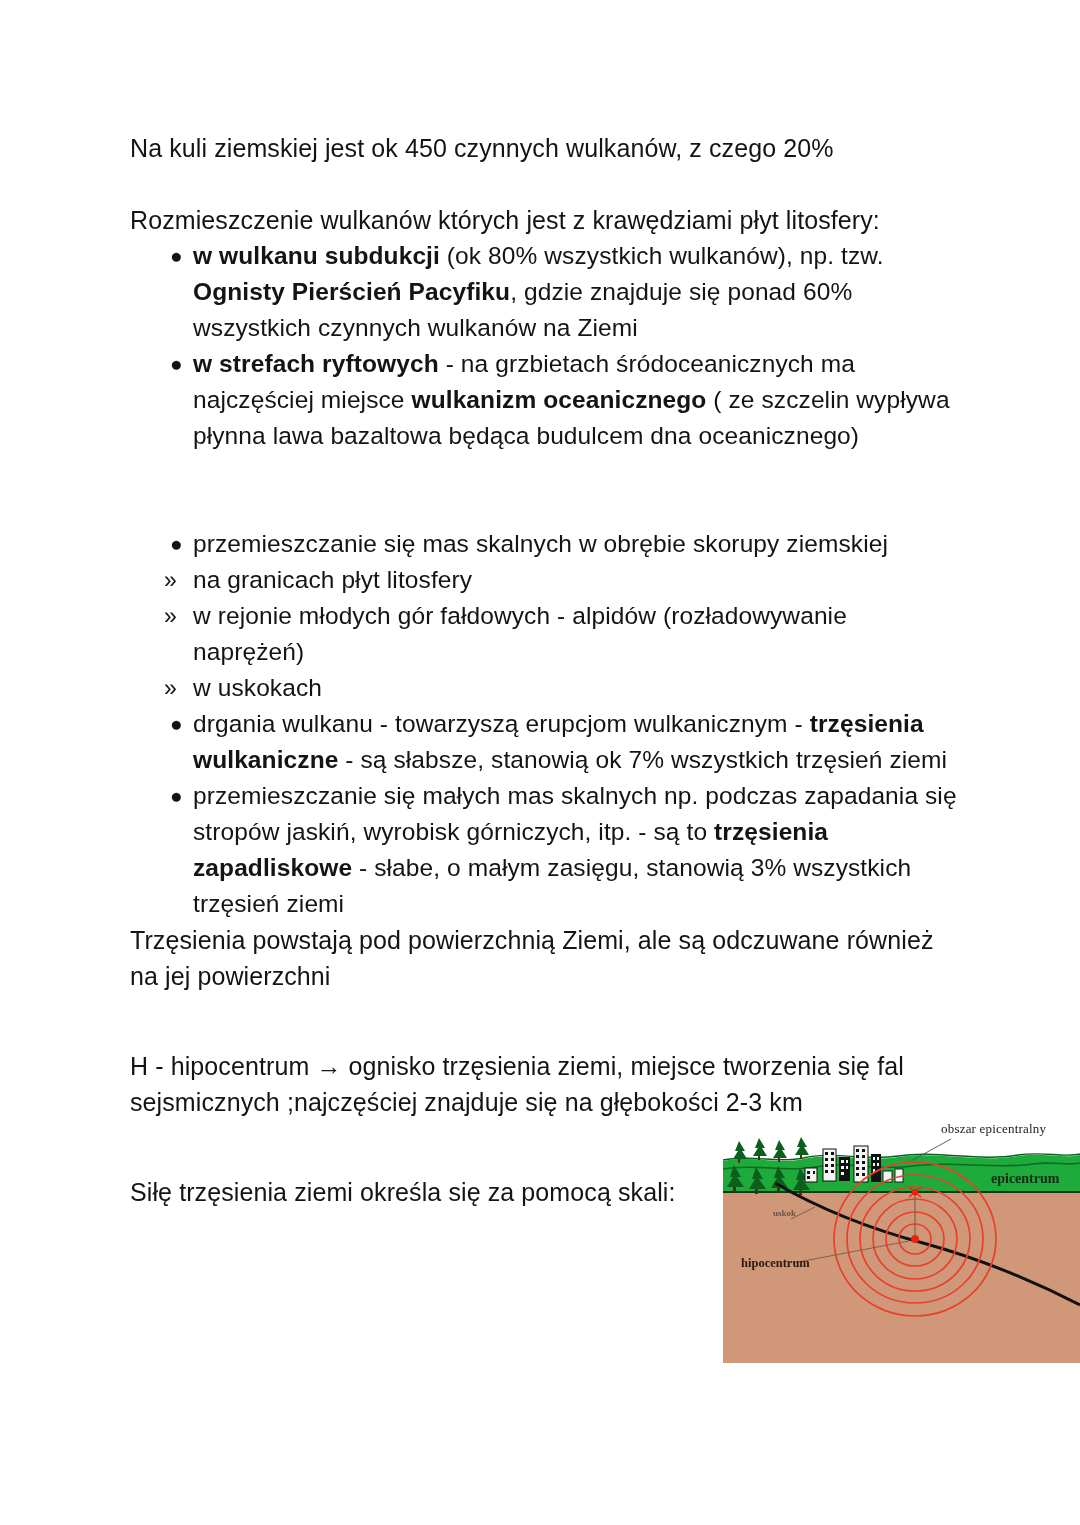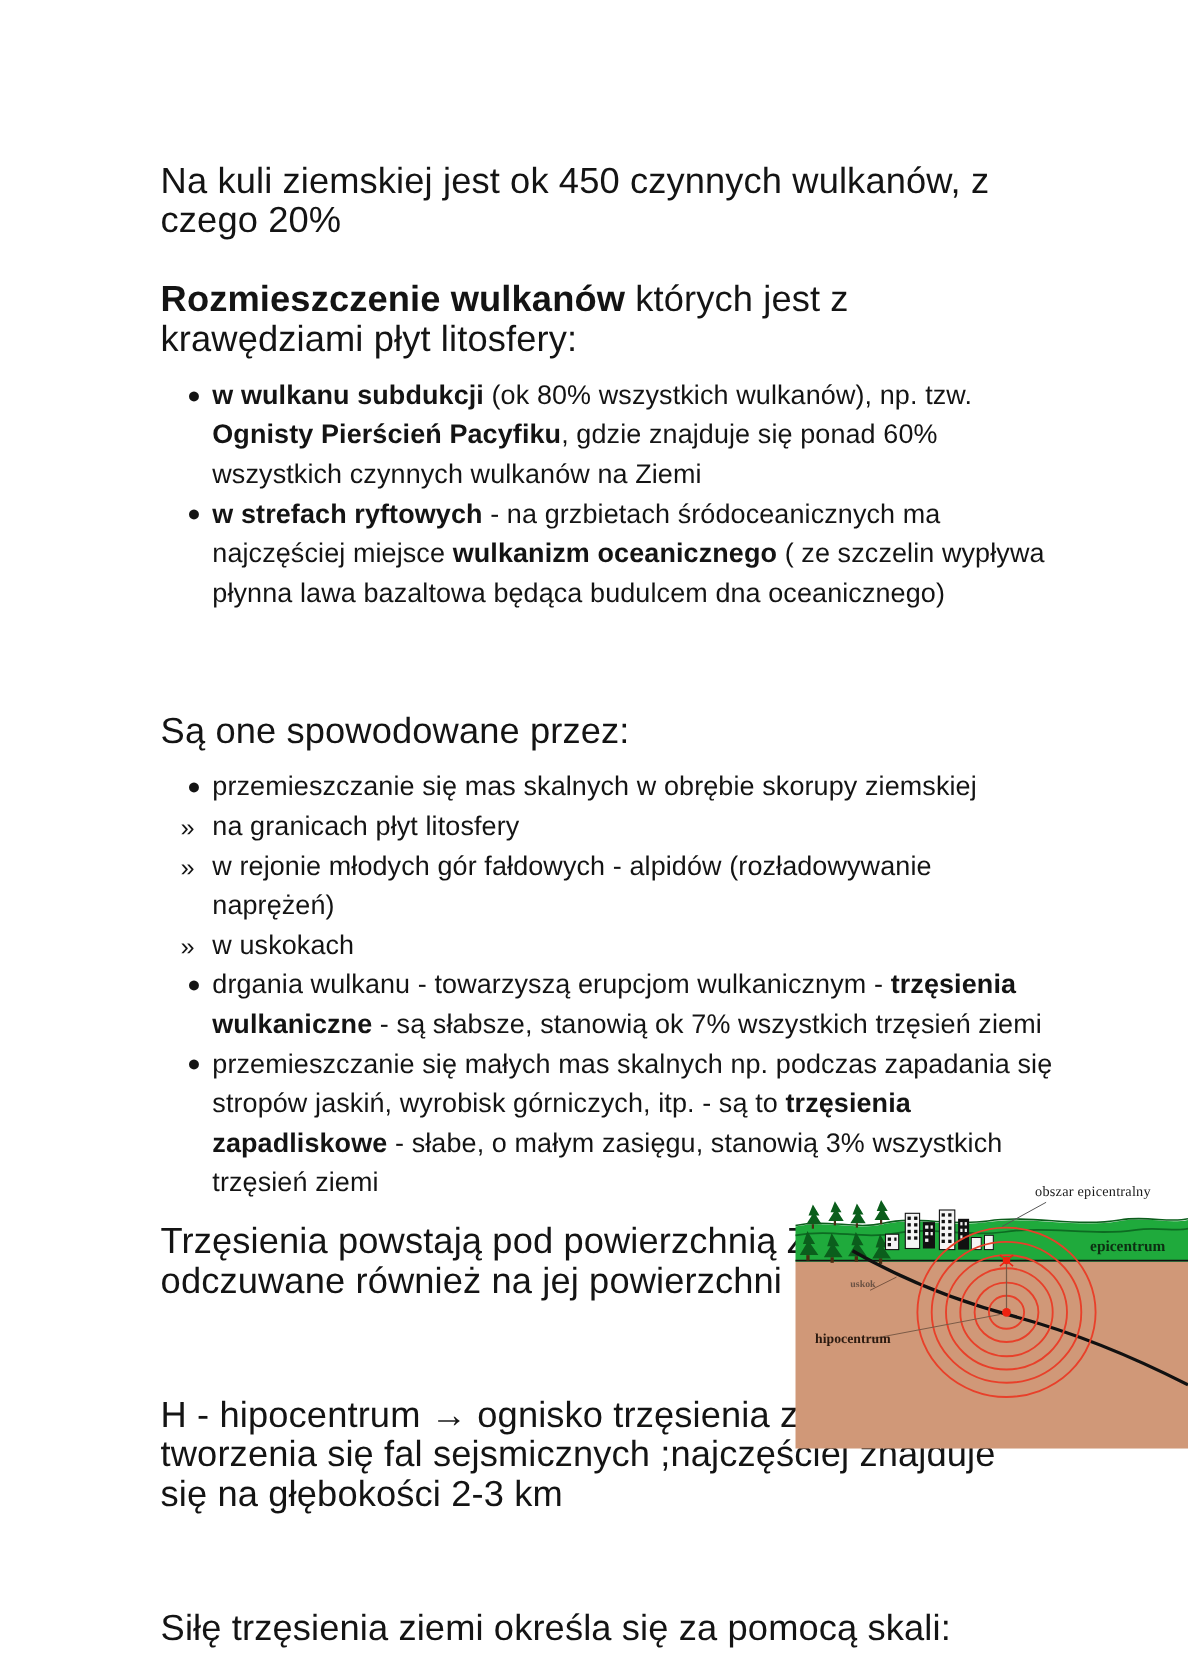--- a/index.html
+++ b/index.html
@@ -16,28 +16,28 @@
     color: #141414;
     overflow: hidden;
   }
   .content {
     position: absolute;
     left: 130px;
     top: 130px;
     width: 830px;
   }
   .para {
-    font-size: 33px;
+    font-size: 25px;
     line-height: 36px;
     letter-spacing: 0.1px;
-    margin: 16px;
+    margin: 0;
     color: #141414;
   }
   .para b, .bold {
-    font-weight: 700;
+    font-weight: 400;
   }
   .gap {
     height: 36px;
   }
   .gap-half {
     height: 18px;
   }
   ul.lvl1 {
     margin: 0;
     padding: 0;
@@ -64,21 +64,21 @@
   }
   ul.lvl1 > li.guillemet .marker {
     left: 34px;
     font-size: 23px;
   }
 
   
   .figure {
     position: absolute;
     left: 723px;
-    top: 1075px;
+    top: 1121px;
     width: 321px;
     height: 242px;
   }
   .fig-caption-top {
     position: absolute;
     left: 218px;
     top: 0px;
     font-family: "Liberation Serif", serif;
     font-size: 13px;
     color: #1a1a1a;
@@ -111,21 +111,20 @@
         <span class="marker">●</span>
         <b>w strefach ryftowych</b><span> - na grzbietach śródoceanicznych ma najczęściej miejsce </span><b>wulkanizm oceanicznego</b><span> ( ze szczelin wypływa płynna lawa bazaltowa będąca budulcem dna oceanicznego)</span>
       </li>
     </ul>
 
     <div class="gap"></div>
 
 
     <div class="gap"></div>
 
-    <p class="para">Są one spowodowane przez:</p>
 
     <ul class="lvl1">
       <li class="dot">
         <span class="marker">●</span>
         <span>przemieszczanie się mas skalnych w obrębie skorupy ziemskiej</span>
       </li>
       <li class="guillemet">
         <span class="marker">»</span>
         <span>na granicach płyt litosfery</span>
       </li>

